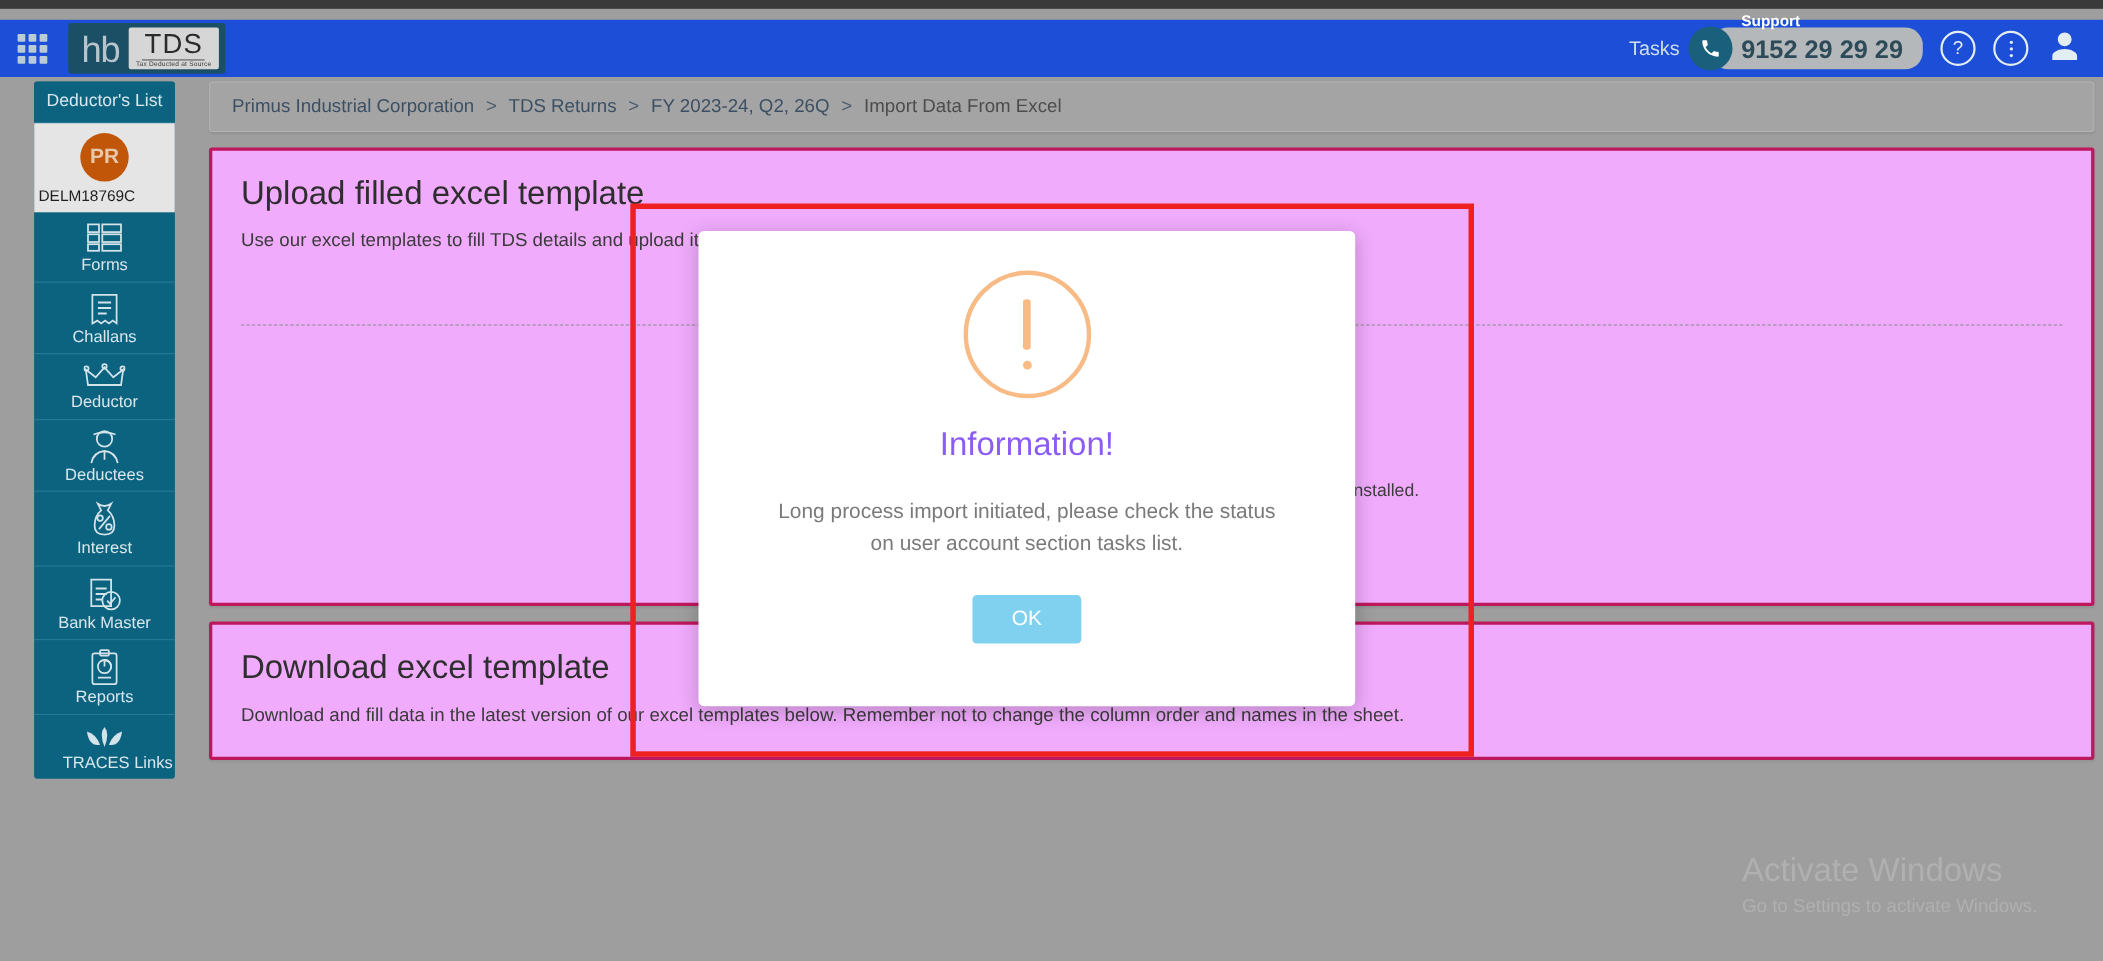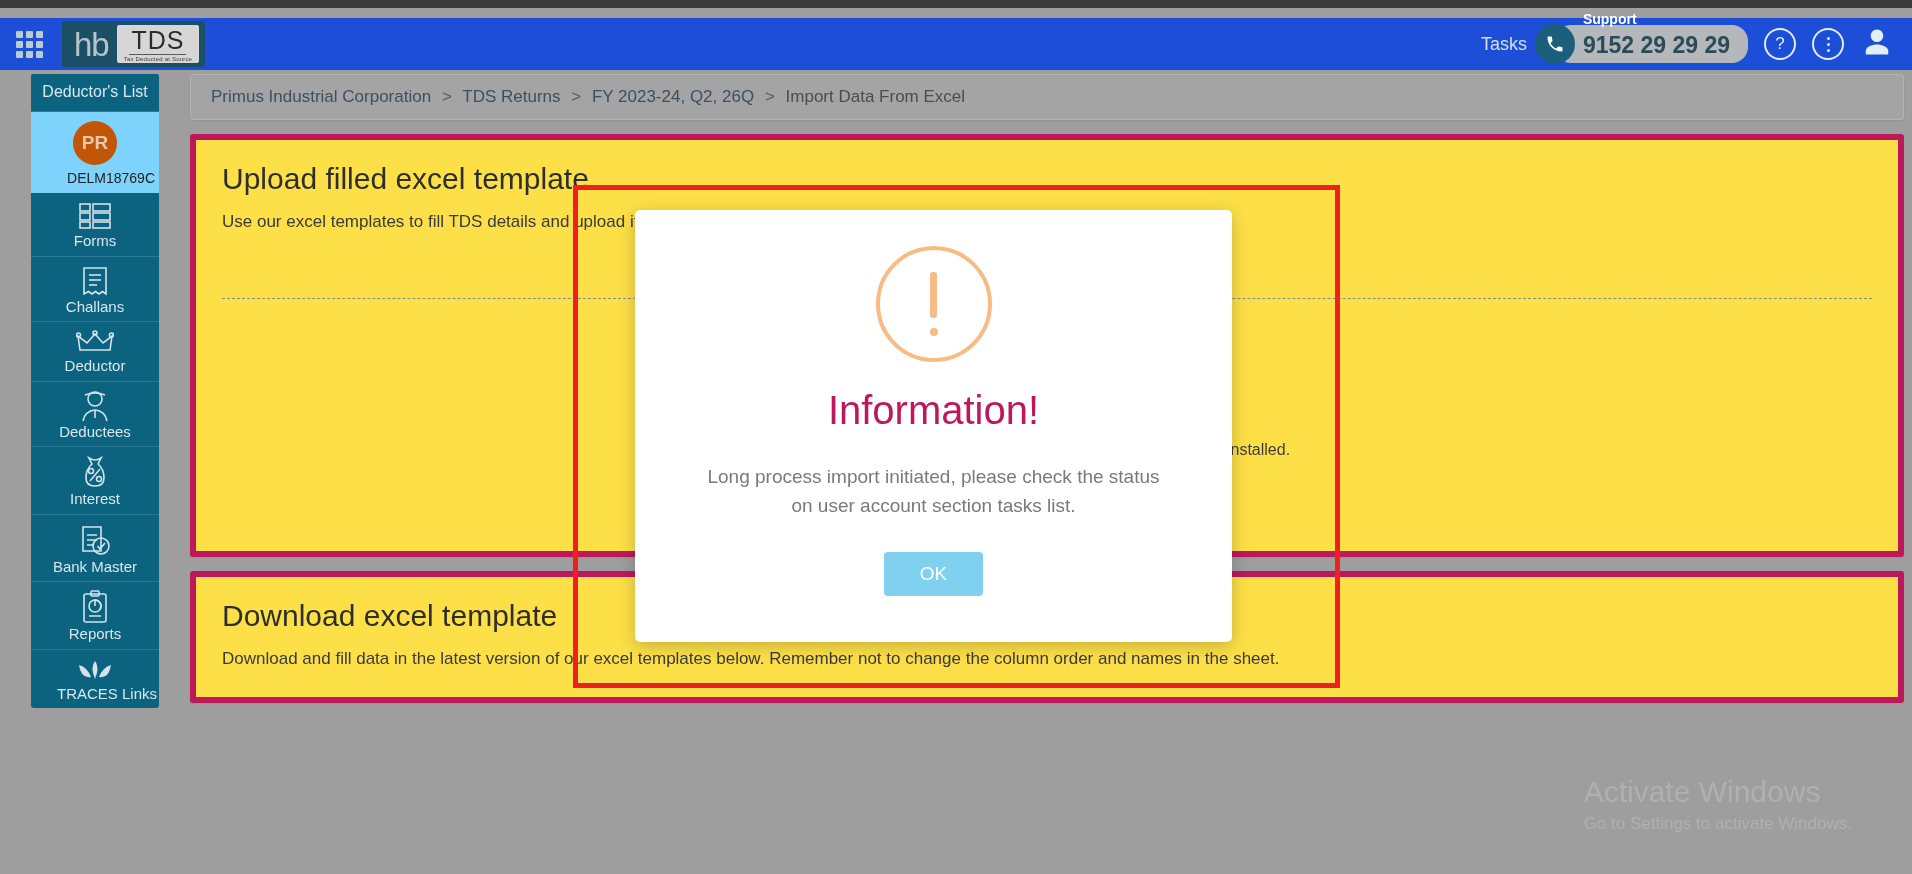--- a/index.html
+++ b/index.html
@@ -111,22 +111,22 @@
     border-radius: 3px;
     overflow: hidden;
   }
   .sb-title {
     background: #0b6380; color: #d9e7ec;
     text-align: center; padding: 8px 4px 10px 4px;
     font-size: 16px; line-height: 1.2;
     border-bottom: 1px solid #2a7a94;
   }
   .sb-account {
-    background: #7dd3fc;
-    text-align: right; padding: 9px 4px 7px 4px;
+    background: #e5e5e5;
+    text-align: left; padding: 9px 4px 7px 4px;
   }
   .sb-avatar {
     width: 44px; height: 44px; border-radius: 50%;
     background: #c25608; color: #e8c8ab;
     margin: 0 auto 5px auto;
     display: flex; align-items: center; justify-content: center;
     font-size: 19px; font-weight: bold;
   }
   .sb-pan { color: #1f1f1f; font-size: 14px; font-weight: 500; }
   .sb-item {
@@ -147,22 +147,22 @@
     border-radius: 3px;
     padding: 12px 20px;
     font-size: 17px; color: #3c4f63;
     box-shadow: 0 1px 2px rgba(0,0,0,.08);
   }
   .breadcrumb-card .crumb { cursor: pointer; }
   .breadcrumb-card .sep { margin: 0 6px; color: #4a5c6d; }
   .breadcrumb-card .crumb-last { color: #4c4c4c; }
 
   .panel {
-    background: #fde047;
-    border: 6px solid #be185d;
+    background: #f0abfc;
+    border: 3px solid #be185d;
     border-radius: 3px;
     margin-top: 14px;
     box-shadow: 0 1px 2px rgba(0,0,0,.07);
   }
   .panel-inner { padding: 22px 26px 28px 26px; }
 
   .h-upload { font-size: 30px; color: #2e2e2e; font-weight: 400; }
   .sub-text { font-size: 17px; color: #3a3a3a; margin-top: 16px; }
 
   .drop-row {
@@ -258,21 +258,21 @@
   }
   .modal-icon .bang-stem {
     position: absolute; top: 22px;
     width: 7px; height: 46px; background: #f8bb86; border-radius: 3px;
   }
   .modal-icon .bang-dot {
     position: absolute; top: 78px;
     width: 8px; height: 8px; background: #f8bb86; border-radius: 50%;
   }
   .modal-title {
-    font-size: 40px; color: #be185d; font-weight: 400;
+    font-size: 30px; color: #8b5cf6; font-weight: 400;
     margin-top: 26px;
   }
   .modal-text {
     font-size: 19px; color: #7a7a7a;
     text-align: center; line-height: 1.5;
     margin-top: 30px; max-width: 470px;
   }
   .modal-ok {
     background: #7fd1ef; color: #ffffff;
     border: none; border-radius: 4px;

